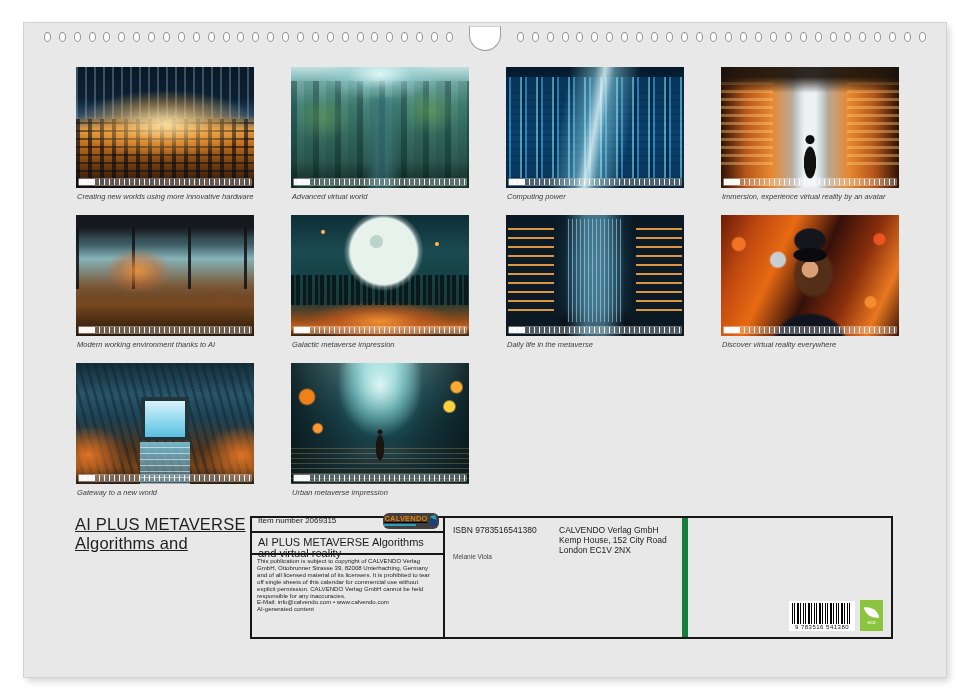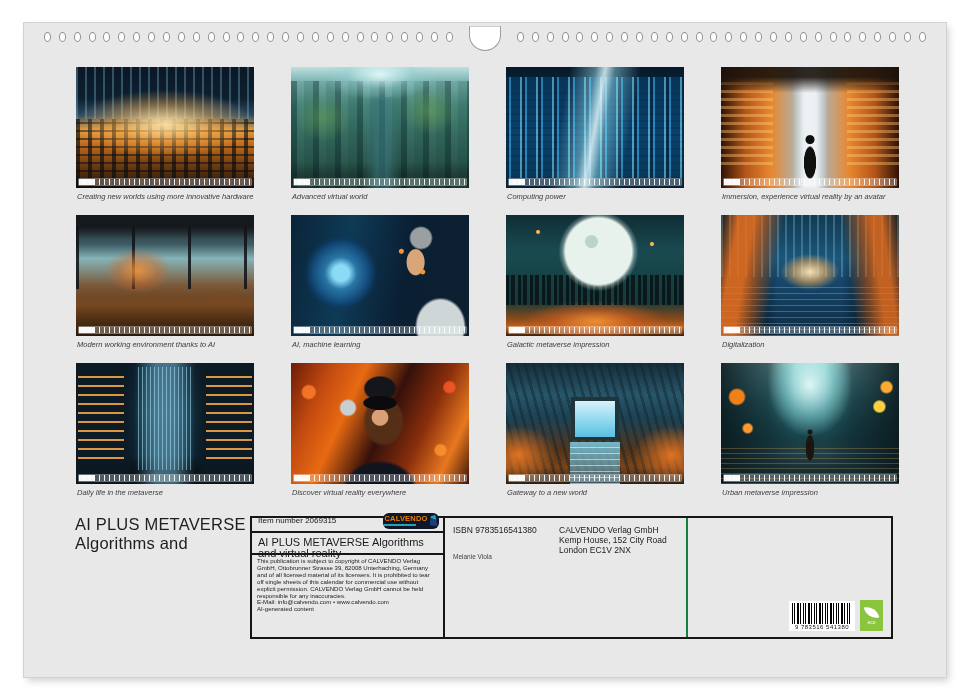--- a/index.html
+++ b/index.html
@@ -114,34 +114,34 @@
     radial-gradient(ellipse 42px 52px at 50% 18%, rgba(228,250,248,.95), rgba(152,222,222,.5) 58%, rgba(0,0,0,0) 100%) 0 0/178px 121px no-repeat,
     radial-gradient(circle 8px at 9% 28%, #f08018 0 7px, rgba(0,0,0,0) 9px) 0 0/178px 121px no-repeat,
     radial-gradient(circle 6px at 89% 36%, #ffd040 0 5px, rgba(0,0,0,0) 7px) 0 0/178px 121px no-repeat,
     radial-gradient(circle 5px at 15% 54%, #ff9830 0 4px, rgba(0,0,0,0) 6px) 0 0/178px 121px no-repeat,
     radial-gradient(circle 6px at 93% 20%, #ffaa30 0 5px, rgba(0,0,0,0) 7px) 0 0/178px 121px no-repeat,
     repeating-linear-gradient(0deg, rgba(255,185,85,.25) 0 1px, rgba(0,0,0,0) 1px 5px) 0 85px/178px 36px no-repeat,
     linear-gradient(90deg, rgba(10,26,30,.92) 0%, rgba(16,42,48,.7) 26%, rgba(0,0,0,0) 42% 58%, rgba(16,42,48,.7) 74%, rgba(10,26,30,.92) 100%) 0 0/178px 121px no-repeat,
     linear-gradient(180deg, rgba(0,0,0,0) 62%, rgba(40,70,75,.8) 74%, rgba(15,32,36,.95) 100%) 0 0/178px 121px no-repeat,
     linear-gradient(180deg,#a8dcda 0%,#6fb8bc 15%,#3a8289 32%,#1f545c 50%,#12333b 72%,#0b2228 100%);}
   
-  .title-block{position:absolute;left:51px;top:492px;font-size:16.5px;line-height:18.5px;color:#1e1e1e;letter-spacing:.2px;}
+  .title-block{position:absolute;left:51px;top:492px;font-size:16.5px;line-height:18.5px;color:#1e1e1e;letter-spacing:.2px;text-decoration:underline;}
   .infobox{position:absolute;left:226px;top:493px;width:643px;height:123px;border:2px solid #161616;display:flex;box-sizing:border-box;}
   .col1{width:193px;border-right:2px solid #161616;display:flex;flex-direction:column;box-sizing:border-box;}
   .cell-item{height:15px;border-bottom:2px solid #161616;display:flex;align-items:center;justify-content:space-between;padding:0 4px 8px 6px;box-sizing:border-box;}
   .item-label{font-size:8px;color:#1a1a1a;}
-  .cv-logo{width:56px;height:16px;background:#0f172a;border-radius:6px;display:flex;align-items:center;justify-content:center;gap:2px;}
+  .cv-logo{width:56px;height:16px;background:#404040;border-radius:6px;display:flex;align-items:center;justify-content:center;gap:2px;text-decoration:underline;}
   .cv-stack{display:flex;flex-direction:column;align-items:flex-start;}
   .cv-text{color:#f07d00;font-weight:bold;font-size:7.5px;letter-spacing:.2px;line-height:8px;}
   .cv-tag{width:32px;height:2px;background:#2aa0b5;margin-top:1px;}
   .cv-sail{width:8px;height:11px;background:linear-gradient(200deg,#2aa0b5 38%,#1b3f7a 40%);clip-path:polygon(15% 12%,72% 0%,100% 100%,0% 94%);}
   .cell-title{height:16px;border-bottom:2px solid #161616;font-size:11px;line-height:11px;padding:4px 6px 16px;color:#1a1a1a;box-sizing:border-box;}
   .cell-copy{flex:1;font-size:6.1px;line-height:6.9px;padding:3px 5px;color:#222;box-sizing:border-box;}
   .cell-copy p{margin:0;}
-  .col2{width:243px;border-right:2px solid #15803d;display:flex;padding:7px 8px;box-sizing:border-box;}
+  .col2{width:243px;border-right:6px solid #15803d;display:flex;padding:7px 8px;box-sizing:border-box;}
   .isbn-author{width:106px;}
   .isbn{font-size:8.5px;color:#1a1a1a;}
   .author{font-size:6.5px;color:#444;margin-top:18px;}
   .publisher{font-size:8.5px;line-height:10px;color:#1a1a1a;}
   .col3{flex:1;position:relative;}
   .barcode{position:absolute;right:36px;bottom:6px;width:66px;background:#fff;padding:2px 3px 1px;box-sizing:border-box;}
   .bars{height:21px;background:repeating-linear-gradient(90deg,#000 0 1px,#fff 1px 2px,#000 2px 3px,#fff 3px 5px,#000 5px 7px,#fff 7px 8px,#000 8px 9px,#fff 9px 11px);}
   .bc-num{font-size:6px;text-align:center;color:#111;letter-spacing:.5px;}
   .eco{position:absolute;right:8px;bottom:6px;width:23px;height:31px;background:#8bc53f;display:flex;flex-direction:column;align-items:center;justify-content:center;gap:1px;}
   .leaf{width:13px;height:13px;background:#fff;border-radius:0 100% 0 100%;transform:rotate(-12deg);}
@@ -231,30 +231,22 @@
     </figure>
     <figure class="cell">
       <div class="thumb t4"></div>
       <figcaption class="cap">Immersion, experience virtual reality by an avatar</figcaption>
     </figure>
     <figure class="cell">
       <div class="thumb t5"></div>
       <figcaption class="cap">Modern working environment thanks to AI</figcaption>
     </figure>
     <figure class="cell">
-      <div class="thumb t6"></div>
-      <figcaption class="cap">AI, machine learning</figcaption>
-    </figure>
-    <figure class="cell">
       <div class="thumb t7"></div>
       <figcaption class="cap">Galactic metaverse impression</figcaption>
-    </figure>
-    <figure class="cell">
-      <div class="thumb t8"></div>
-      <figcaption class="cap">Digitalization</figcaption>
     </figure>
     <figure class="cell">
       <div class="thumb t9"></div>
       <figcaption class="cap">Daily life in the metaverse</figcaption>
     </figure>
     <figure class="cell">
       <div class="thumb t10"></div>
       <figcaption class="cap">Discover virtual reality everywhere</figcaption>
     </figure>
     <figure class="cell">

